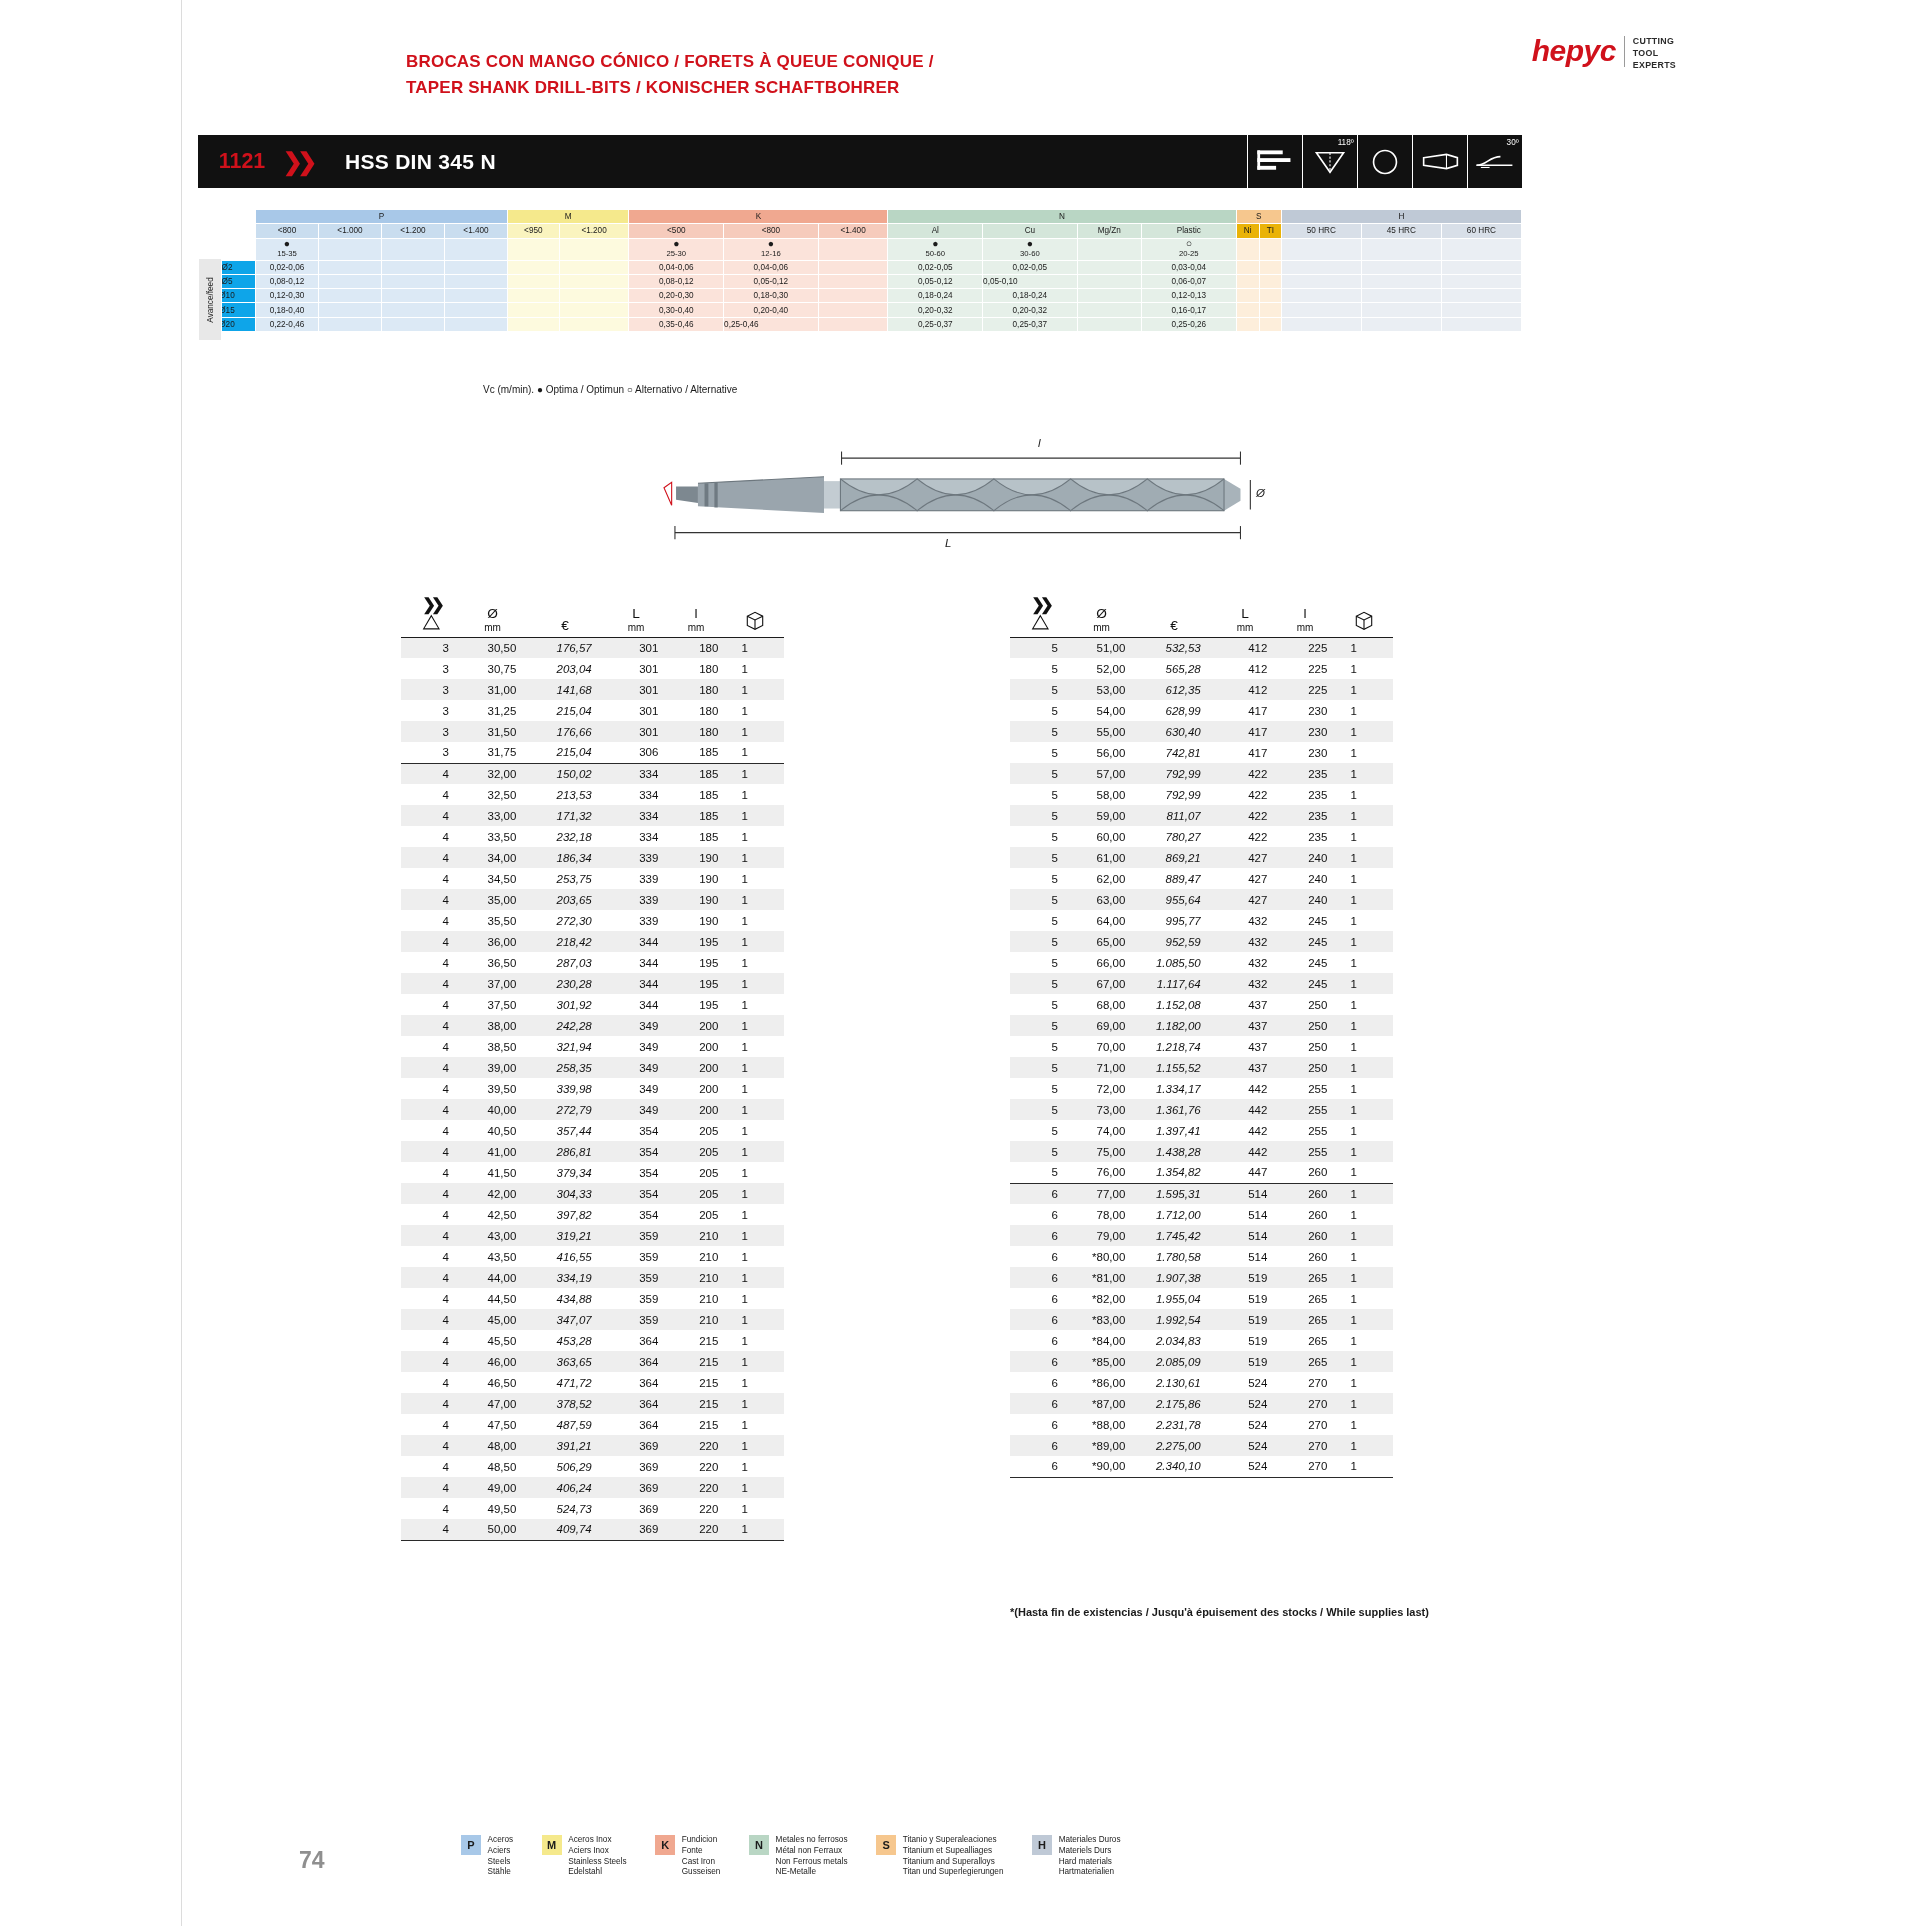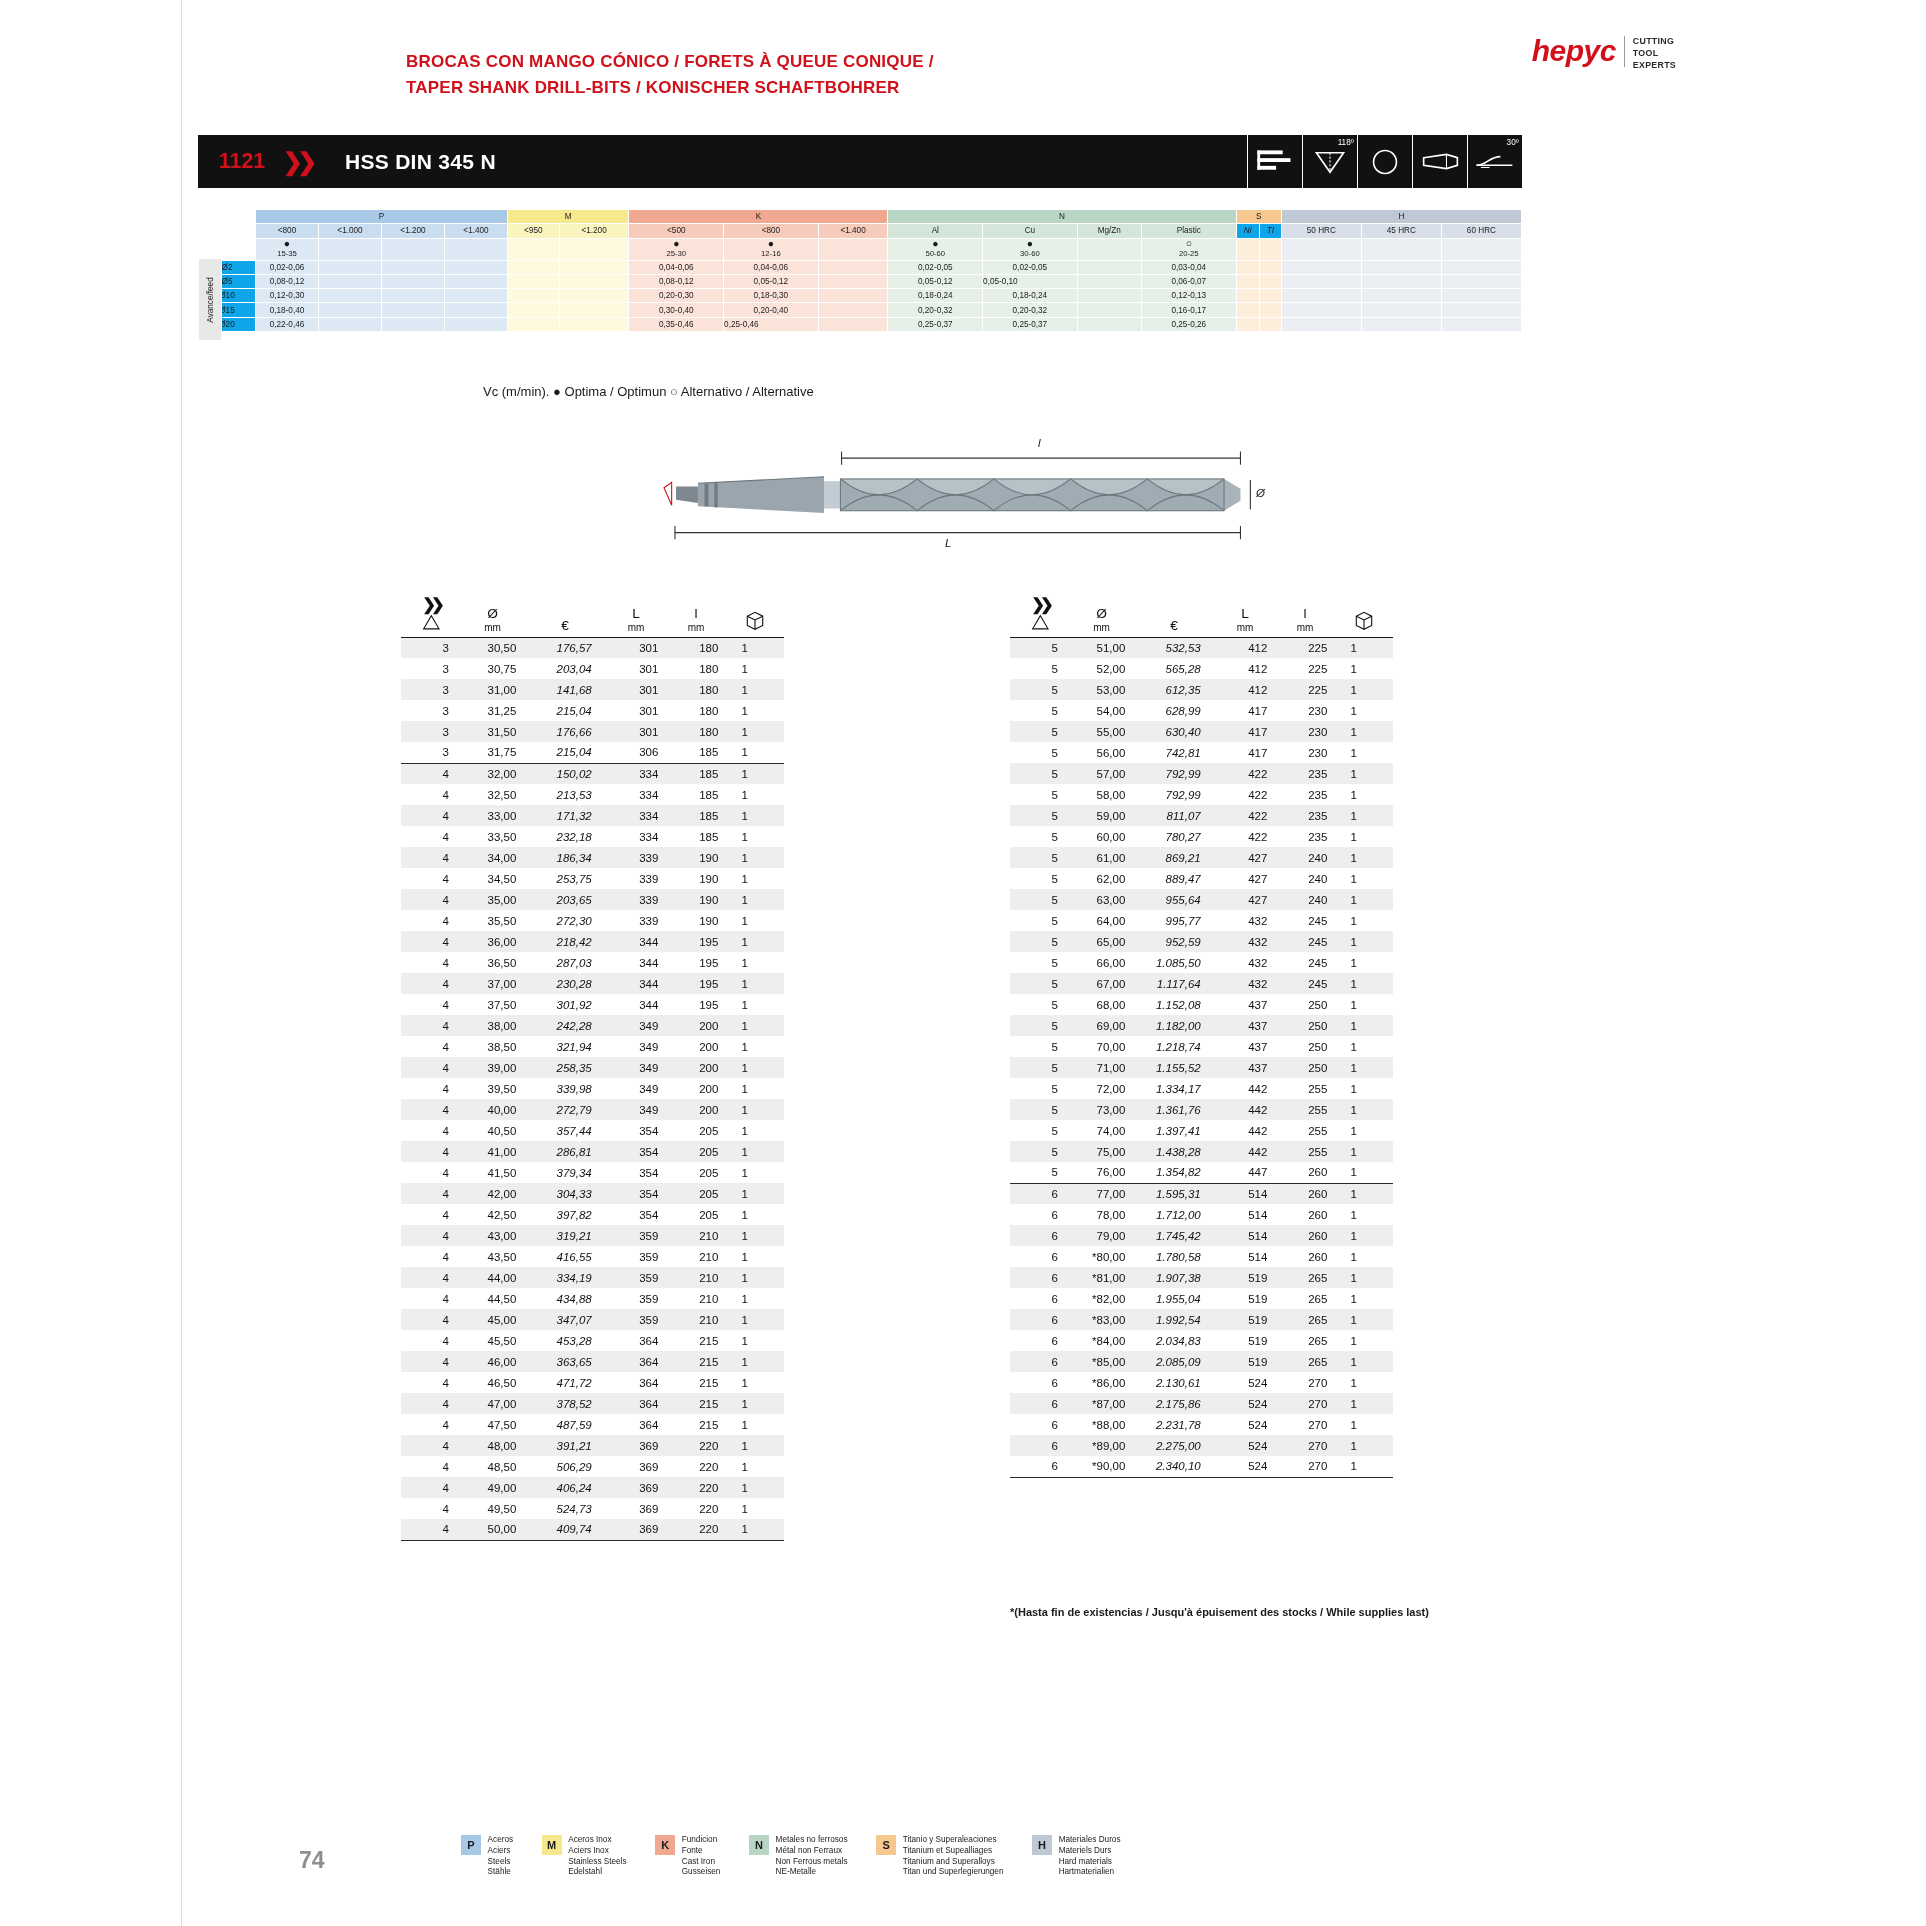--- a/index.html
+++ b/index.html
@@ -53,40 +53,40 @@
   .speed td, .speed th {
     border:0.5px solid #ffffff; font-size:8.2px; font-weight:normal;
     text-align:center; padding:0; height:14.3px; color:#1b1b1b;
   }
   .grp { font-size:10.4px; font-weight:bold; height:15.4px; }
   .grp-P { background:#a8c8e8; } .grp-M { background:#f5e98c; }
   .grp-K { background:#f0a890; } .grp-N { background:#b9d6c4; }
   .grp-S { background:#f6c78e; } .grp-H { background:#bfc9d6; }
   .sub-P { background:#c9ddef; } .sub-M { background:#faf4bf; }
   .sub-K { background:#f6cbbc; } .sub-N { background:#d4e6da; }
-  .sub-S { background:#0ea5e9;font-style:italic; } .sub-H { background:#d8dfe8; }
+  .sub-S { background:#eab308; } .sub-H { background:#d8dfe8; }
   .cell-P { background:#dce9f5; } .cell-M { background:#fdfade; }
   .cell-K { background:#fbe3da; } .cell-N { background:#e6f0e9; }
   .cell-S { background:#fdeedb; } .cell-H { background:#eaeef3; }
   .vvrow td { height:22px; font-size:7.7px; line-height:1.25; }
   .dot { font-size:10.4px; line-height:1; }
   .rowhdr {
     background:#0ea5e9; width:33px; text-align:right; padding-right:4.4px;
     font-size:8.2px; font-weight:normal;
   }
   .vertlabel {
     position:absolute; left:198px; top:258px; width:24px; height:83px;
     background:#e8e8e8; border:0.5px solid #fff;
   }
   .vertlabel span {
     position:absolute; left:50%; top:50%;
     transform:translate(-50%,-50%) rotate(-90deg);
     white-space:nowrap; font-size:8.2px;
   }
-  .legend-vc { position:absolute; left:483px; top:384px; font-size:13px; }
+  .legend-vc { position:absolute; left:483px; top:384px; font-size:10px; }
 
   
   .drill { position:absolute; left:659px; top:434px; width:604px; height:137px; }
   .dimtext { position:absolute; font-size:11.5px; font-style:italic; }
 
   
   .ptab { position:absolute; font-size:0; }
   .ptab.left { left:401px; top:590px; }
   .ptab.right { left:1010px; top:590px; }
   .ptab table { border-collapse:collapse; }

